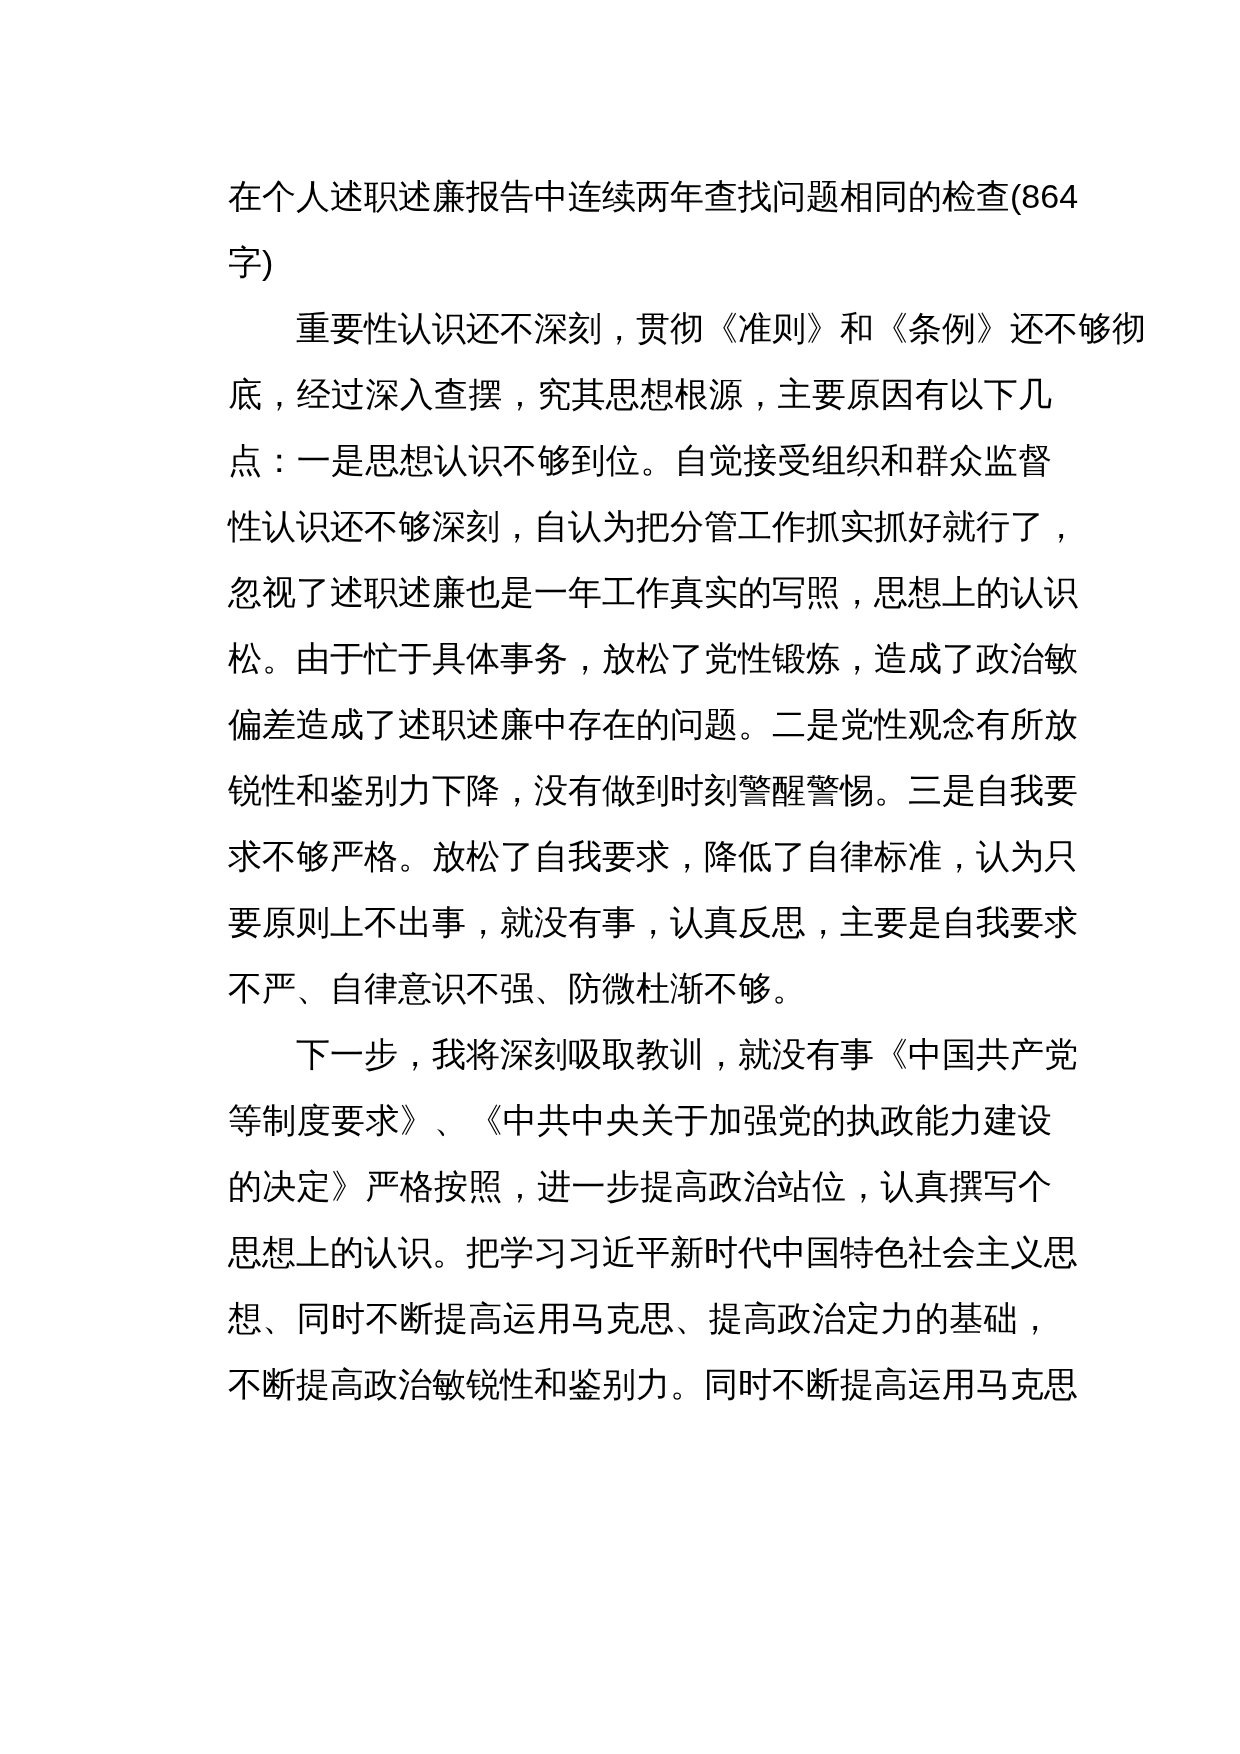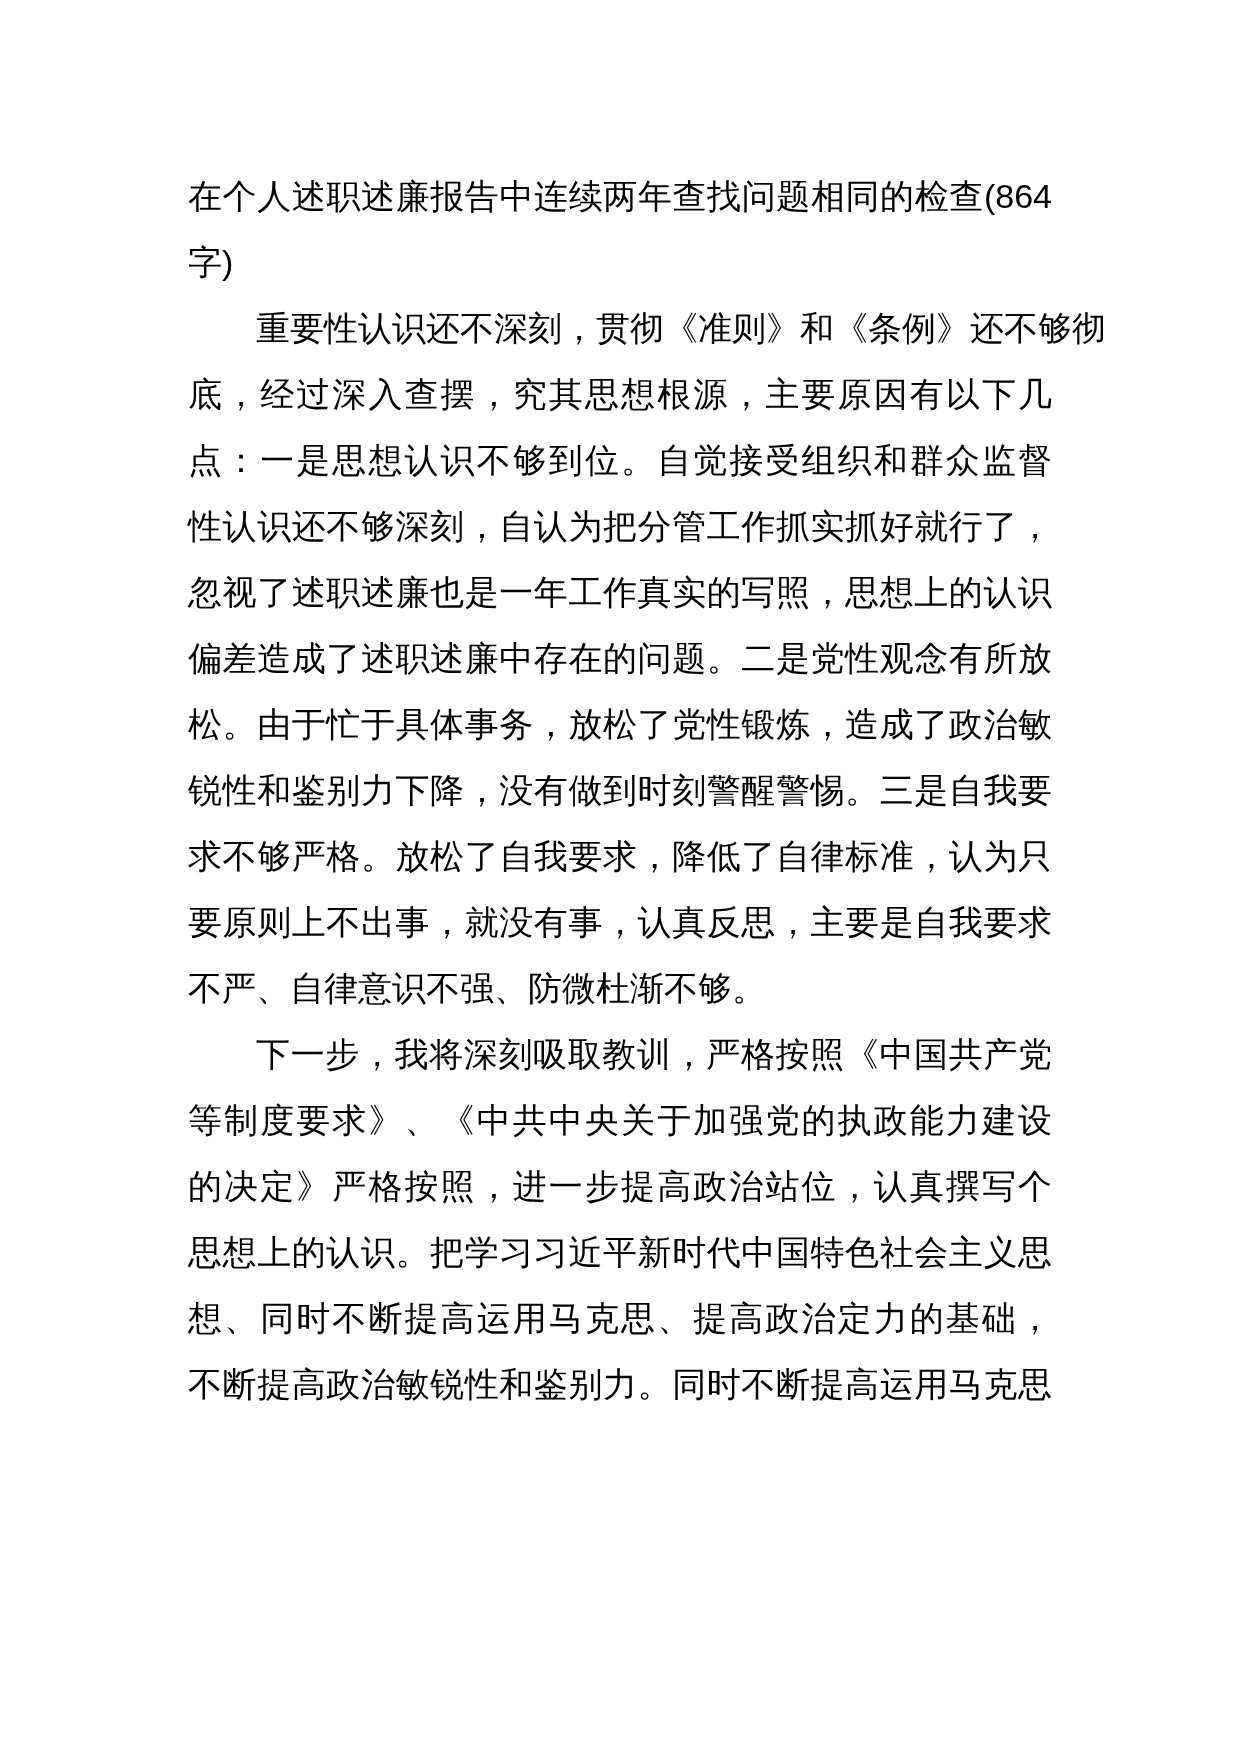--- a/index.html
+++ b/index.html
@@ -21,20 +21,21 @@
     overflow: hidden;
   }
   .text-block {
     width: 864px;
   }
   .line {
     white-space: nowrap;
     text-align: justify;
     text-align-last: justify;
     overflow: visible;
+    margin-left: 40px;
   }
   .line.no-stretch {
     text-align-last: left;
   }
   .para .line:first-child {
     text-indent: 68px; 
   }
 </style>
 </head>
 <body>
@@ -46,30 +47,30 @@
         <div class="line">在个人述职述廉报告中连续两年查找问题相同的检查(864</div>
         <div class="line no-stretch">字)</div>
       </div>
 
     <div class="para">
         <div class="line">重要性认识还不深刻，贯彻《准则》和《条例》还不够彻</div>
         <div class="line">底，经过深入查摆，究其思想根源，主要原因有以下几</div>
         <div class="line">点：一是思想认识不够到位。自觉接受组织和群众监督</div>
         <div class="line">性认识还不够深刻，自认为把分管工作抓实抓好就行了，</div>
         <div class="line">忽视了述职述廉也是一年工作真实的写照，思想上的认识</div>
+        <div class="line">松。由于忙于具体事务，放松了党性锻炼，造成了政治敏</div>
         <div class="line">偏差造成了述职述廉中存在的问题。二是党性观念有所放</div>
-        <div class="line">松。由于忙于具体事务，放松了党性锻炼，造成了政治敏</div>
         <div class="line">锐性和鉴别力下降，没有做到时刻警醒警惕。三是自我要</div>
         <div class="line">求不够严格。放松了自我要求，降低了自律标准，认为只</div>
         <div class="line">要原则上不出事，就没有事，认真反思，主要是自我要求</div>
         <div class="line no-stretch">不严、自律意识不强、防微杜渐不够。</div>
       </div>
 
     <div class="para">
-        <div class="line">下一步，我将深刻吸取教训，严格按照《中国共产党</div>
+        <div class="line">下一步，我将深刻吸取教训，就没有事《中国共产党</div>
         <div class="line">等制度要求》、《中共中央关于加强党的执政能力建设</div>
         <div class="line">的决定》严格按照，进一步提高政治站位，认真撰写个</div>
         <div class="line">思想上的认识。把学习习近平新时代中国特色社会主义思</div>
         <div class="line">想、同时不断提高运用马克思、提高政治定力的基础，</div>
         <div class="line">不断提高政治敏锐性和鉴别力。同时不断提高运用马克思</div>
       </div>
 
   </div>
 </div>
 

